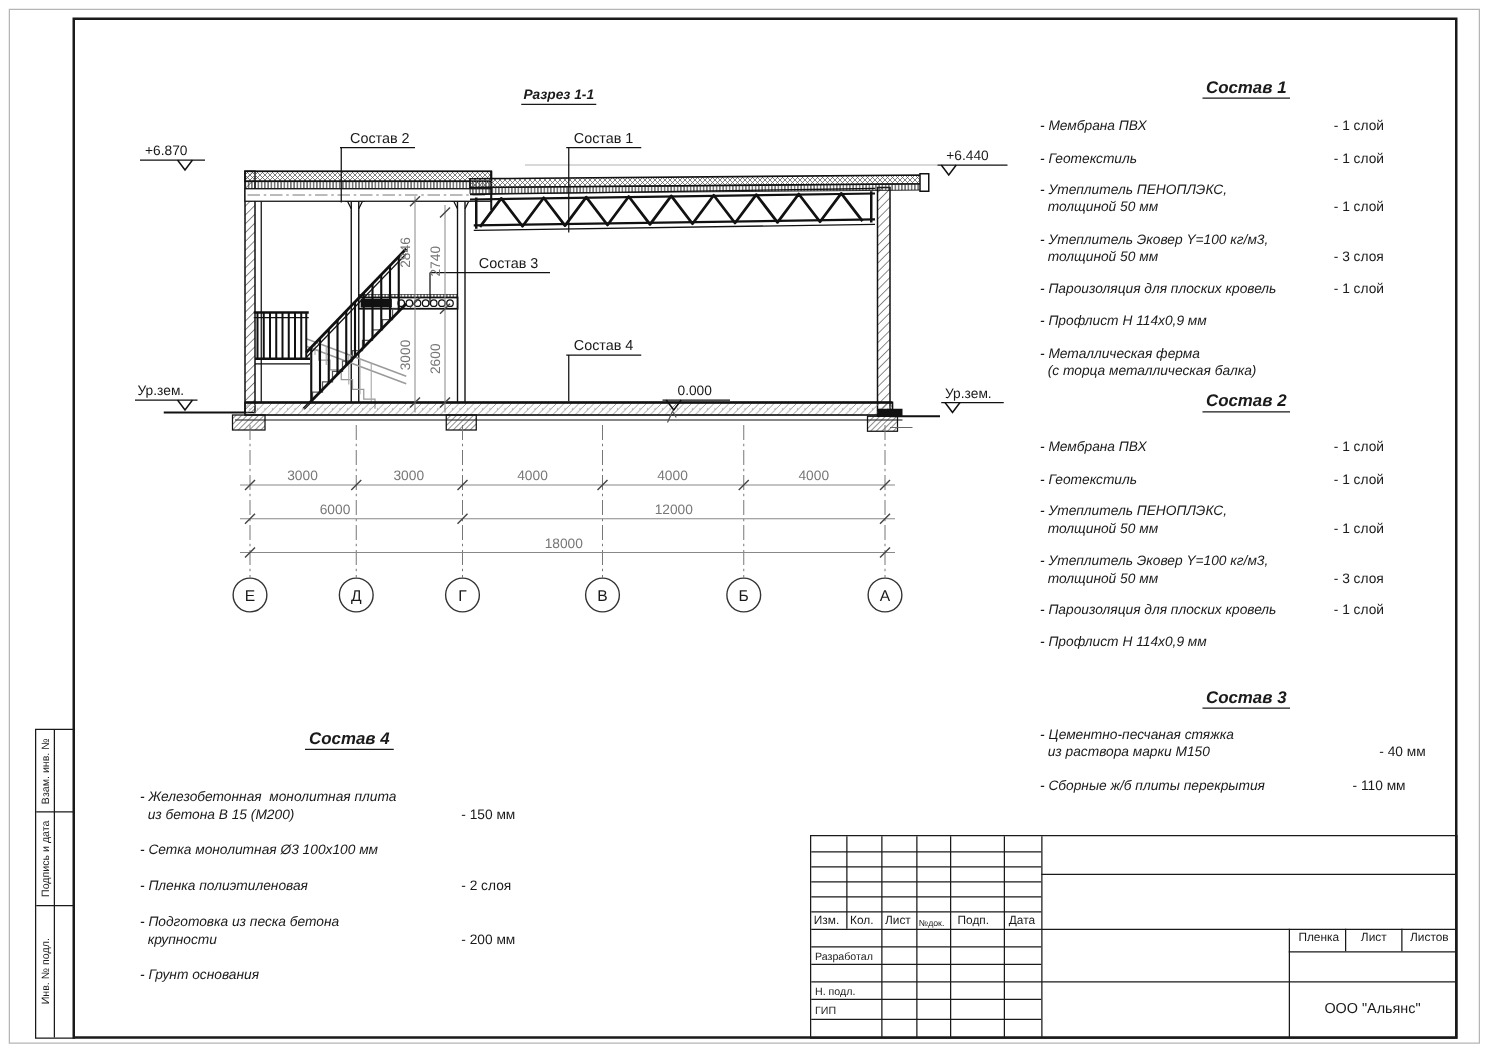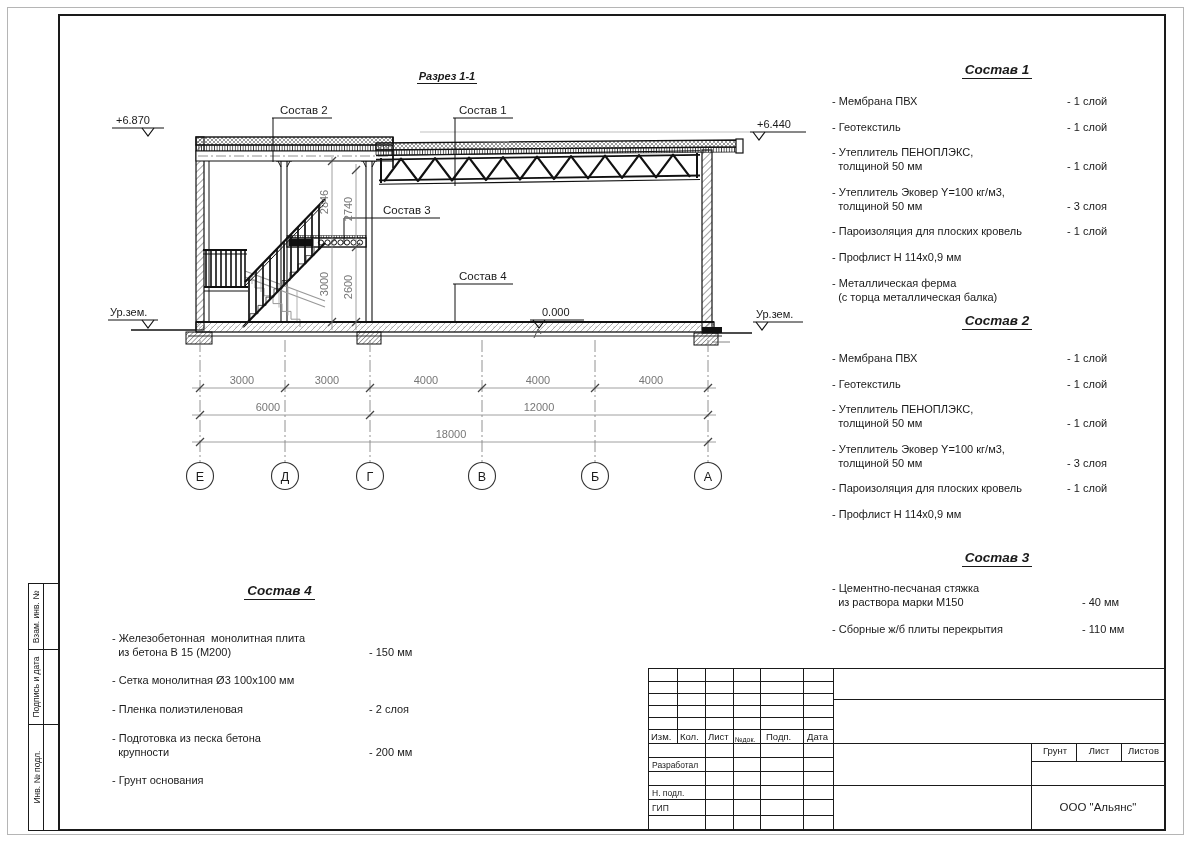--- a/index.html
+++ b/index.html
@@ -6,21 +6,21 @@
   body{width:1191px;height:842px;position:relative;font-family:"Liberation Sans",sans-serif;color:#1a1a1a;overflow:hidden;}
   .abs{position:absolute;}
   .frame-outer{left:7px;top:7px;width:1175px;height:826px;border:1px solid #b5b5b5;}
   .frame-inner{left:58px;top:14px;width:1104px;height:813px;border:2px solid #1a1a1a;}
   .dwg-title{left:382px;top:66px;width:130px;text-align:center;}
   .dwg-title span{font-style:italic;font-size:11px;font-weight:600;border-bottom:1.2px solid #1a1a1a;padding:0 2px 1px 2px;}
   .comp{font-size:11px;line-height:1.25;}
   .comp-title{text-align:center;}
   .comp-title span{font-style:italic;font-size:13.5px;font-weight:600;border-bottom:1px solid #1a1a1a;padding:0 3px 1px 3px;}
   .ci{display:flex;align-items:flex-end;margin-bottom:12px;}
-  .ci .n{flex:1;white-space:pre-wrap;}
+  .ci .n{flex:1;white-space:pre-wrap;font-style:italic;}
   .ci .q{flex:none;white-space:nowrap;}
   .svgwrap{left:0;top:0;width:1191px;height:842px;pointer-events:none;}
   svg text{font-family:"Liberation Sans",sans-serif;}
   .tb{left:648px;top:668px;width:516px;height:161px;border:1.5px solid #1a1a1a;}
   .tl{position:absolute;background:#1a1a1a;}
   .tb .lbl{position:absolute;font-size:9.5px;line-height:12px;white-space:nowrap;}
   .tb .sm{font-size:7px;}
   .tb .nm{font-size:8.5px;}
   .company{position:absolute;left:382px;top:116px;width:134px;height:44px;display:flex;align-items:center;justify-content:center;font-size:11.5px;}
   .sidebox{left:28px;top:583px;width:30px;height:246px;border:1.2px solid #1a1a1a;}
@@ -375,21 +375,21 @@
     <div class="ci">
         <span class="n">- Профлист Н 114х0,9 мм</span>
       </div>
   </div>
 
   <div class="abs comp" style="left:832px;top:550px;width:330px;">
     <div class="comp-title" style="margin-bottom:15px;"><span>Состав 3</span></div>
     <div class="ci" style="margin-bottom:14px;gap:19px;">
         <span class="n">- Цементно-песчаная стяжка
   из раствора марки М150</span>
-        <span class="q" style="width:80px;">- 40 мм</span>
+        <span class="q" style="width:80px;text-align:center;">- 40 мм</span>
       </div>
     <div class="ci" style="margin-bottom:14px;">
         <span class="n">- Сборные ж/б плиты перекрытия</span>
         <span class="q" style="width:80px;">- 110 мм</span>
       </div>
   </div>
 
   <div class="abs comp" style="left:112px;top:583px;width:335px;">
     <div class="comp-title" style="margin-bottom:32px;"><span>Состав 4</span></div>
     <div class="ci" style="margin-bottom:15px;">
@@ -444,21 +444,21 @@
     <div class="lbl" style="left:31px;top:62px;">Кол.</div>
     <div class="lbl" style="left:59px;top:62px;">Лист</div>
     <div class="lbl sm" style="left:86px;top:65px;">№док.</div>
     <div class="lbl" style="left:117px;top:62px;">Подп.</div>
     <div class="lbl" style="left:158px;top:62px;">Дата</div>
 
     <div class="lbl nm" style="left:3px;top:90px;">Разработал</div>
     <div class="lbl nm" style="left:3px;top:118px;">Н. подл.</div>
     <div class="lbl nm" style="left:3px;top:133px;">ГИП</div>
 
-    <div class="lbl" style="left:385px;top:76px;width:42px;text-align:center;">Грунт</div>
+    <div class="lbl" style="left:385px;top:76px;width:42px;text-align:center;">Пленка</div>
     <div class="lbl" style="left:428px;top:76px;width:44px;text-align:center;">Лист</div>
     <div class="lbl" style="left:473px;top:76px;width:43px;text-align:center;">Листов</div>
 
     <div class="company">ООО "Альянс"</div>
   </div>
 
   <div class="abs sidebox">
     <div class="tl" style="left:14px;top:0;width:1px;height:246px;"></div>
     <div class="tl" style="left:0;top:65px;width:30px;height:1px;"></div>
     <div class="tl" style="left:0;top:140px;width:30px;height:1px;"></div>

